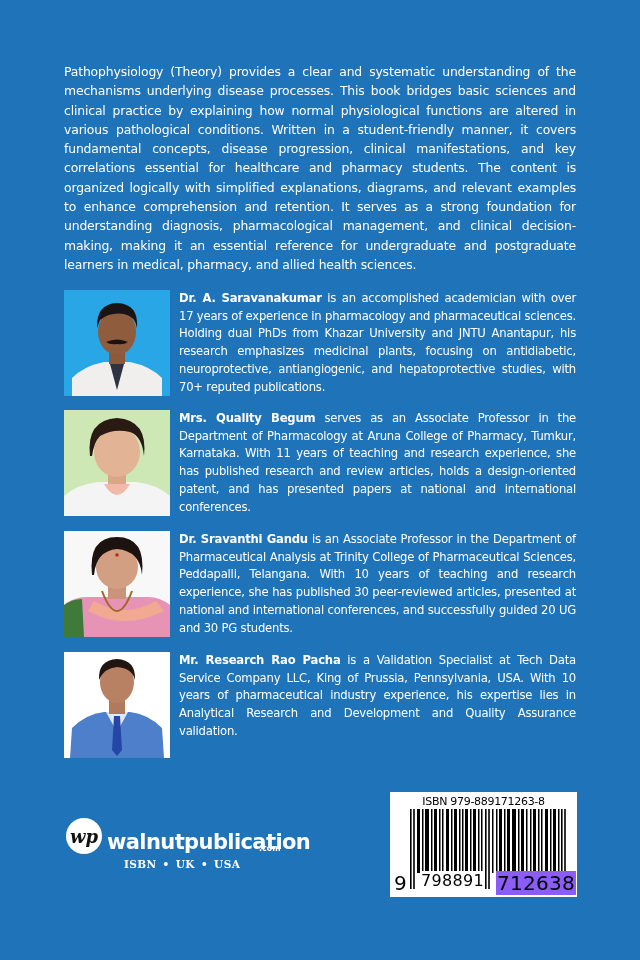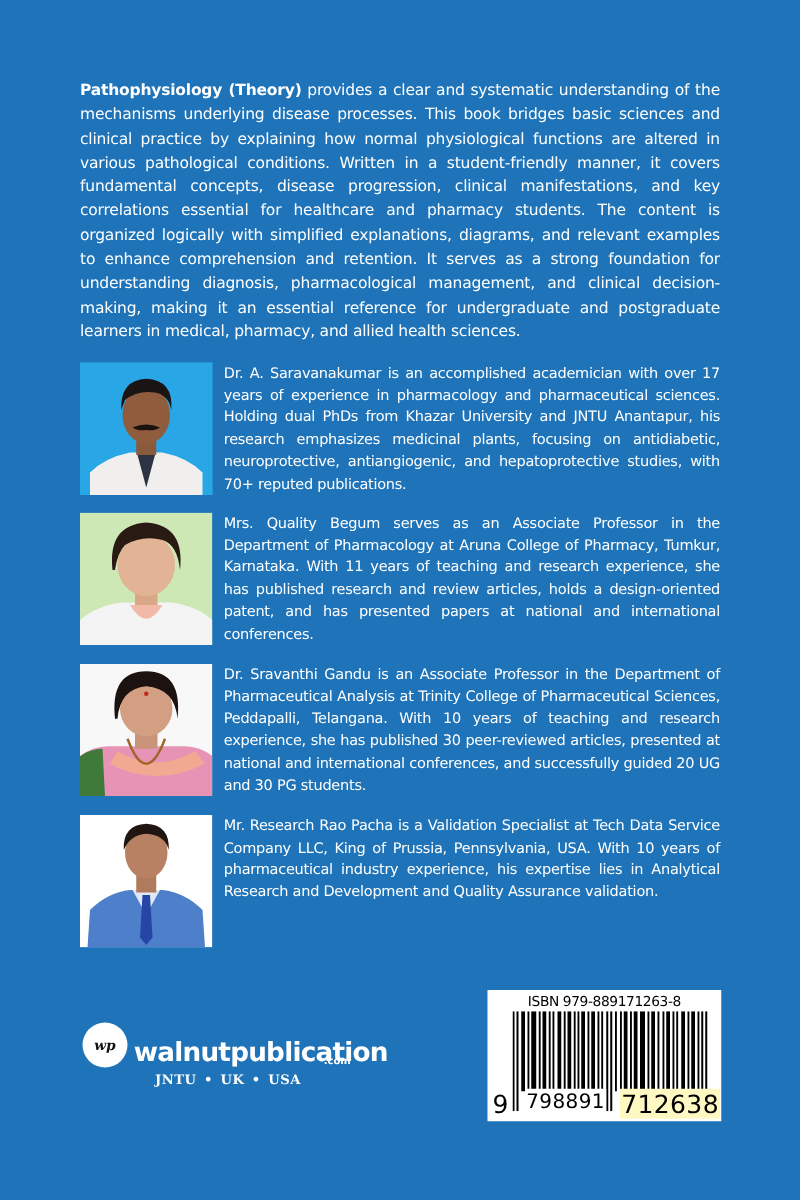--- a/index.html
+++ b/index.html
@@ -13,21 +13,21 @@
     .blurb {
       position: absolute;
       left: 64px;
       top: 62px;
       width: 512px;
       font-size: 12.4px;
       line-height: 19.3px;
       text-align: justify;
       letter-spacing: -0.15px;
     }
-    .blurb b { font-weight: bold; }
+    .blurb b { font-weight: normal; }
     .author {
       position: absolute;
       left: 64px;
       width: 512px;
       height: 106px;
     }
     .author .photo {
       position: absolute;
       left: 0; top: 0;
       width: 106px; height: 106px;
@@ -36,21 +36,21 @@
     .author .bio {
       position: absolute;
       left: 115px;
       top: 0;
       width: 397px;
       font-size: 11.6px;
       line-height: 17.7px;
       text-align: justify;
       letter-spacing: -0.2px;
     }
-    .author .bio b { font-weight: normal; }
+    .author .bio b { font-weight: bold; }
     .a1 { top: 290px; }
     .a2 { top: 410px; }
     .a3 { top: 531px; }
     .a4 { top: 652px; }
 
     .logo {
       position: absolute;
       left: 66px;
       top: 818px;
       width: 240px;
@@ -58,21 +58,21 @@
     }
     .logo-circle {
       position: absolute;
       left: 0; top: 0;
       width: 36px; height: 36px;
       border-radius: 50%;
       background: #ffffff;
       color: #111;
       font-family: "DejaVu Serif", serif;
       font-style: italic;
-      font-size: 11px;
+      font-size: 18px;
       font-weight: bold;
       display: flex; align-items: center; justify-content: center;
     }
     .logo-word {
       position: absolute;
       left: 41px; top: 1px;
       font-size: 21px;
       font-weight: bold;
       letter-spacing: -0.6px;
       color: #ffffff;
@@ -115,21 +115,21 @@
     }
     .bars {
       position: absolute;
       left: 20px;
       top: 17px;
       width: 160px;
       height: 80px;
     }
     .digit-first { position: absolute; left: 4px; top: 79px; font-size: 20px; }
     .digit-left { position: absolute; left: 30px; top: 79px; font-size: 16px; background:#fff; padding: 0 1px; letter-spacing: 0.3px; text-align: center; }
-    .digit-right { position: absolute; left: 106px; top: 79px; font-size: 20px; background:#fef9c3; padding: 0 1px; letter-spacing: 0.3px; }
+    .digit-right { position: absolute; left: 106px; top: 79px; font-size: 20px; background:#8b5cf6; padding: 0 1px; letter-spacing: 0.3px; }
   </style>
 </head>
 <body>
 
 <div>
 
   <p class="blurb"><b>Pathophysiology (Theory)</b><span> provides a clear and systematic understanding of the mechanisms underlying disease processes. This book bridges basic sciences and clinical practice by explaining how normal physiological functions are altered in various pathological conditions. Written in a student-friendly manner, it covers fundamental concepts, disease progression, clinical manifestations, and key correlations essential for healthcare and pharmacy students. The content is organized logically with simplified explanations, diagrams, and relevant examples to enhance comprehension and retention. It serves as a strong foundation for understanding diagnosis, pharmacological management, and clinical decision-making, making it an essential reference for undergraduate and postgraduate learners in medical, pharmacy, and allied health sciences.</span></p>
 
   <div class="author a1">
     <div class="photo" style="background:#2aa7e6;">
@@ -189,21 +189,21 @@
         <path d="M35 28 Q34 8 53 7 Q72 8 71 28 Q68 16 53 15 Q40 16 35 28 Z" fill="#211512"></path>
       </svg>
     </div>
     <p class="bio"><b>Mr. Research Rao Pacha</b><span> is a Validation Specialist at Tech Data Service Company LLC, King of Prussia, Pennsylvania, USA. With 10 years of pharmaceutical industry experience, his expertise lies in Analytical Research and Development and Quality Assurance validation.</span></p>
   </div>
 
   <div class="logo">
     <div class="logo-circle">wp</div>
     <div class="logo-word">walnutpublication</div>
     <div class="logo-dotcom">.com</div>
-    <div class="logo-regions">JNTU • UK • USA</div>
+    <div class="logo-regions">ISBN • UK • USA</div>
   </div>
 
   <div class="barcode-box">
     <div class="isbn-text">ISBN 979-889171263-8</div>
     <svg class="bars" viewBox="0 0 160 80" preserveAspectRatio="none">
       <g fill="#000">
         <rect x="0" y="0" width="1.6" height="80"></rect>
         <rect x="3.2" y="0" width="1.6" height="80"></rect>
         <rect x="7" y="0" width="3" height="64"></rect>
         <rect x="12" y="0" width="1.5" height="64"></rect>

